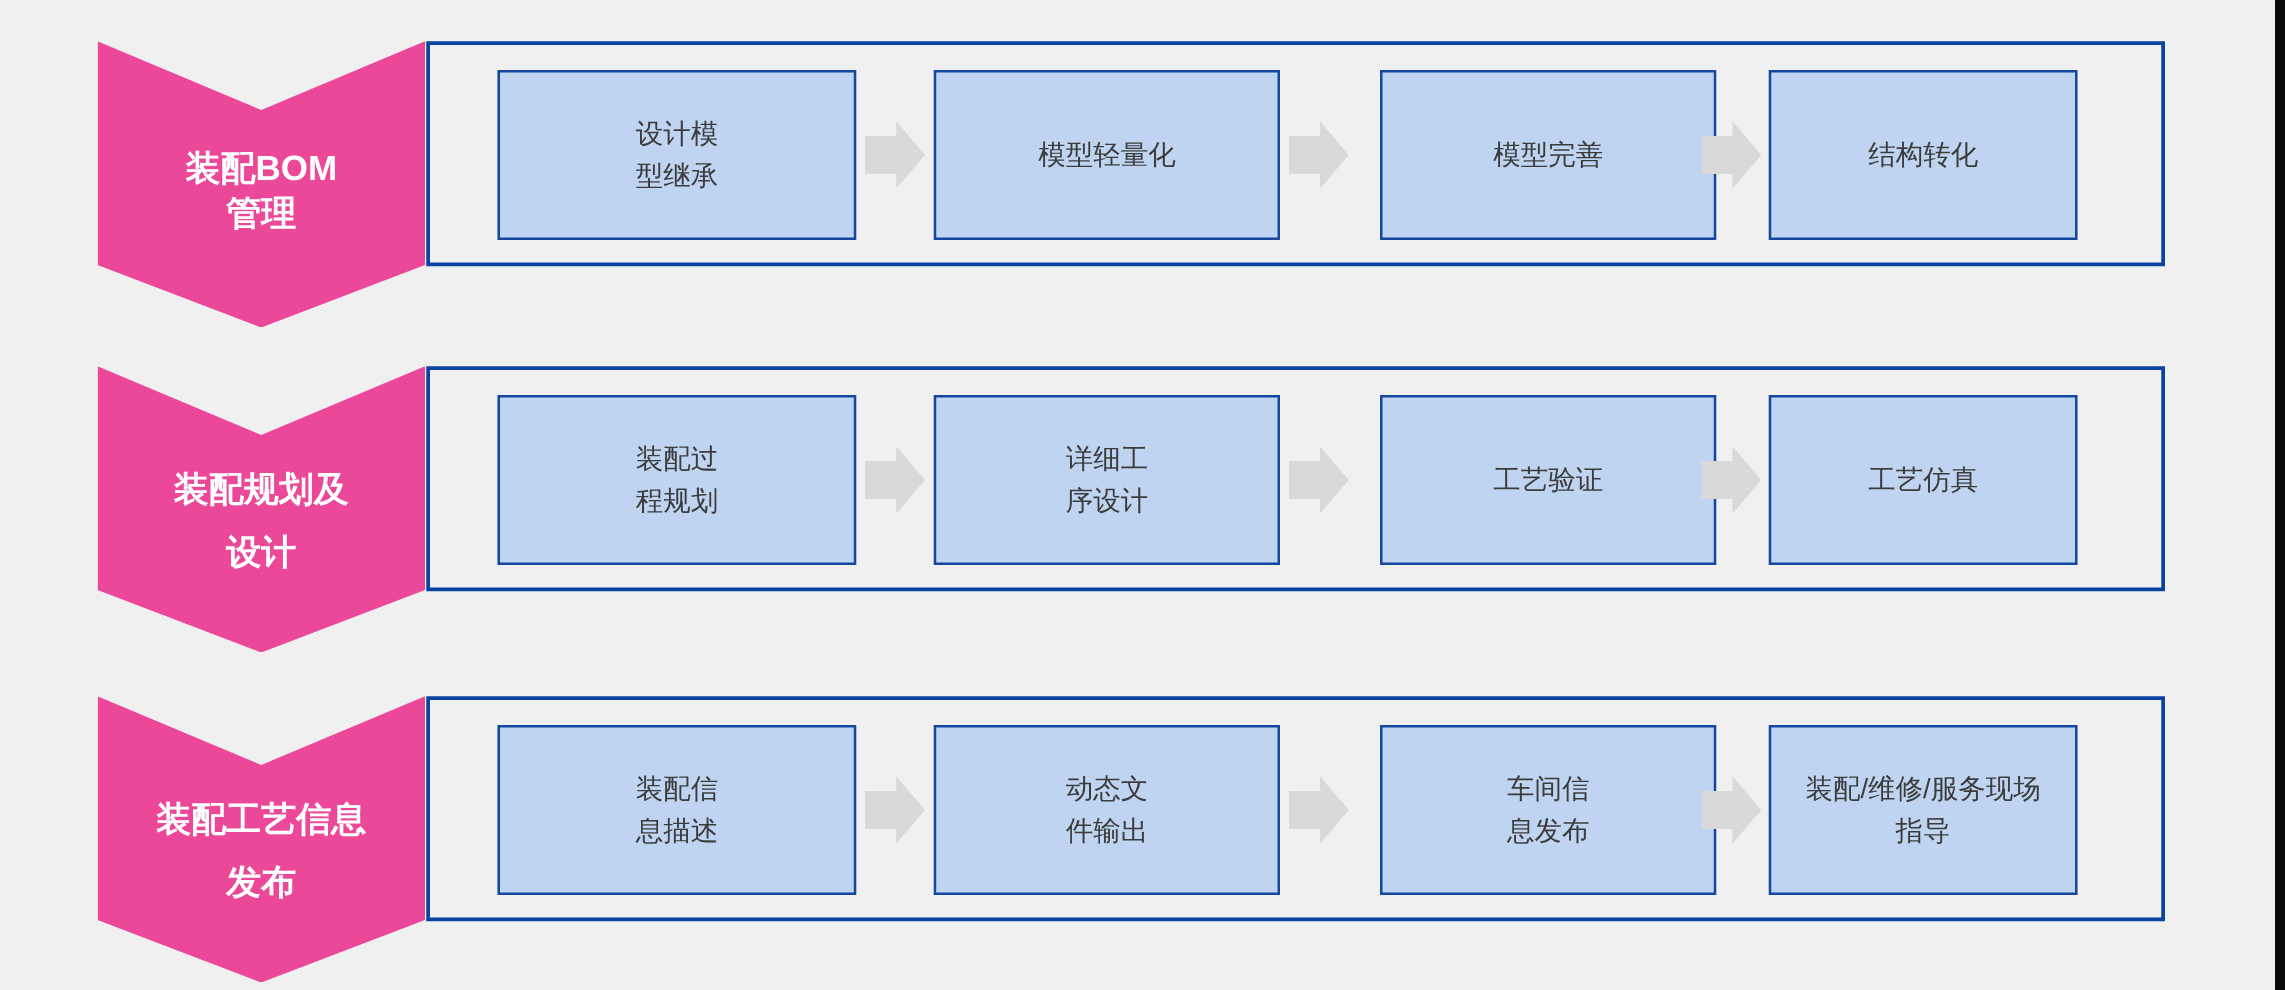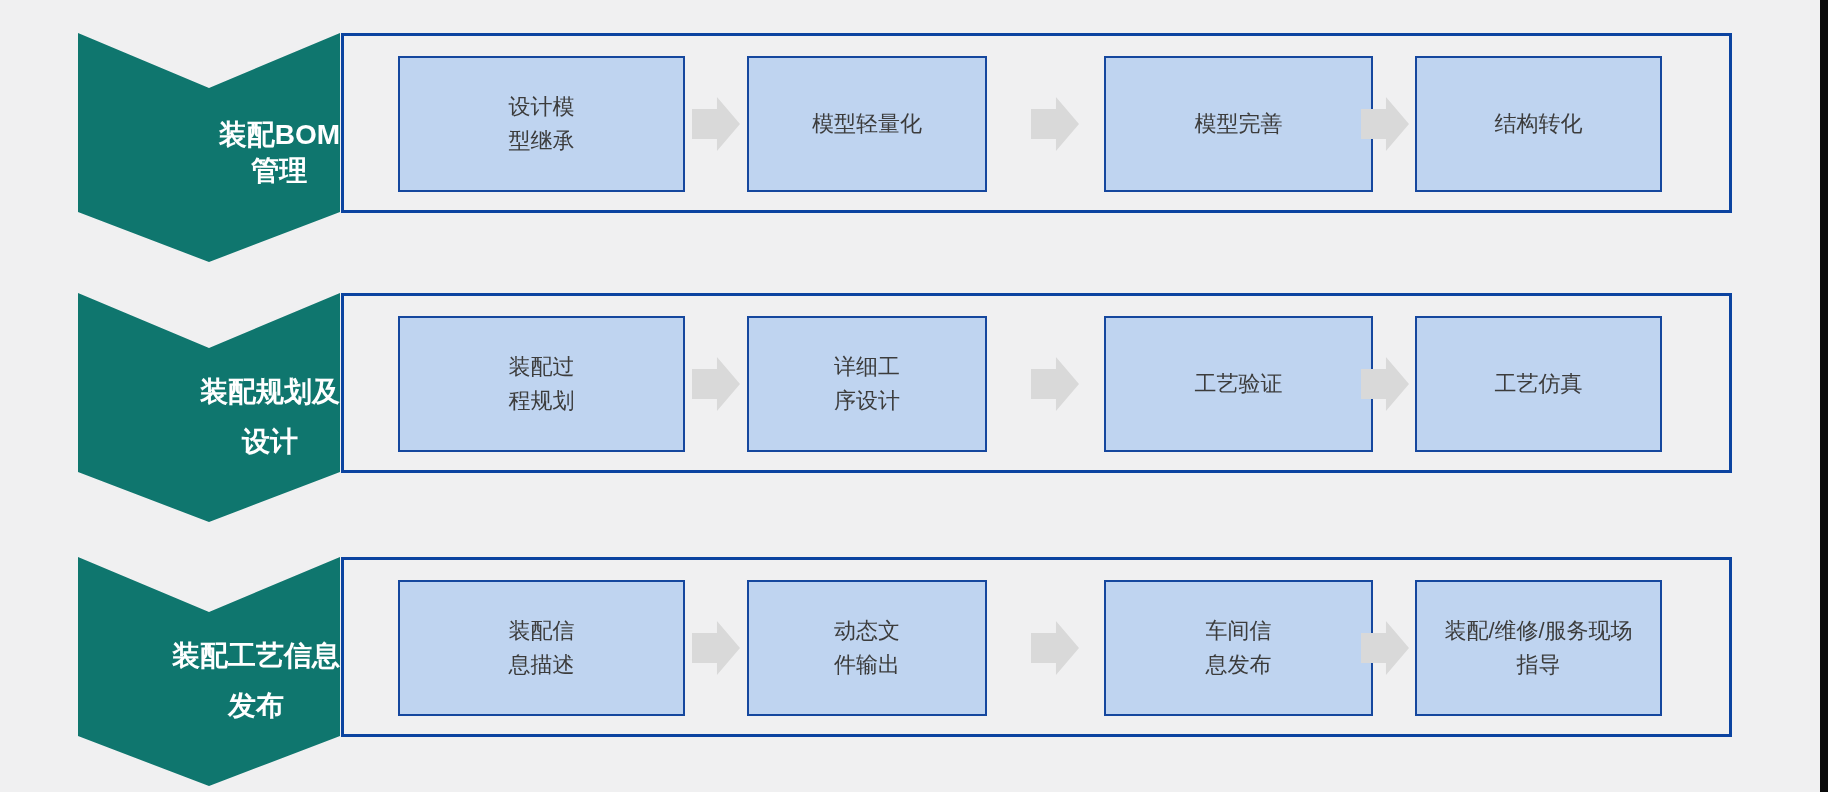--- a/index.html
+++ b/index.html
@@ -40,25 +40,25 @@
     background: transparent;
   }
 
   
   .chevron {
     position: absolute;
     left: 78px;
     top: 0;
     width: 262px;
     height: 229px;
-    background: #0f766e;
+    background: #ec4899;
     clip-path: polygon(0 0, 50% 24%, 100% 0, 100% 78.2%, 50% 100%, 0 78.2%);
     display: flex;
     align-items: center;
-    justify-content: flex-end;
+    justify-content: center;
   }
   .chevron-label {
     color: #FFFFFF;
     font-weight: bold;
     font-size: 28px;
     text-align: center;
     white-space: pre-line;
     padding-top: 18px;
   }
   .row-1 .chevron-label { line-height: 36px; padding-top: 10px; }
@@ -78,21 +78,21 @@
     justify-content: center;
   }
   .step span {
     color: #3C3C3C;
     font-size: 22px;
     line-height: 34px;
     text-align: center;
     white-space: pre-line;
   }
   .step.b1 { left: 398px;  width: 287px; }
-  .step.b2 { left: 747px;  width: 240px; }
+  .step.b2 { left: 747px;  width: 277px; }
   .step.b3 { left: 1086px; width: 269px; margin-left: 18px; }
   .step.b4 { left: 1415px; width: 247px; }
 
   
   .arrow {
     position: absolute;
     top: 64px;
     width: 48px;
     height: 54px;
     background: #D9D9D9;

